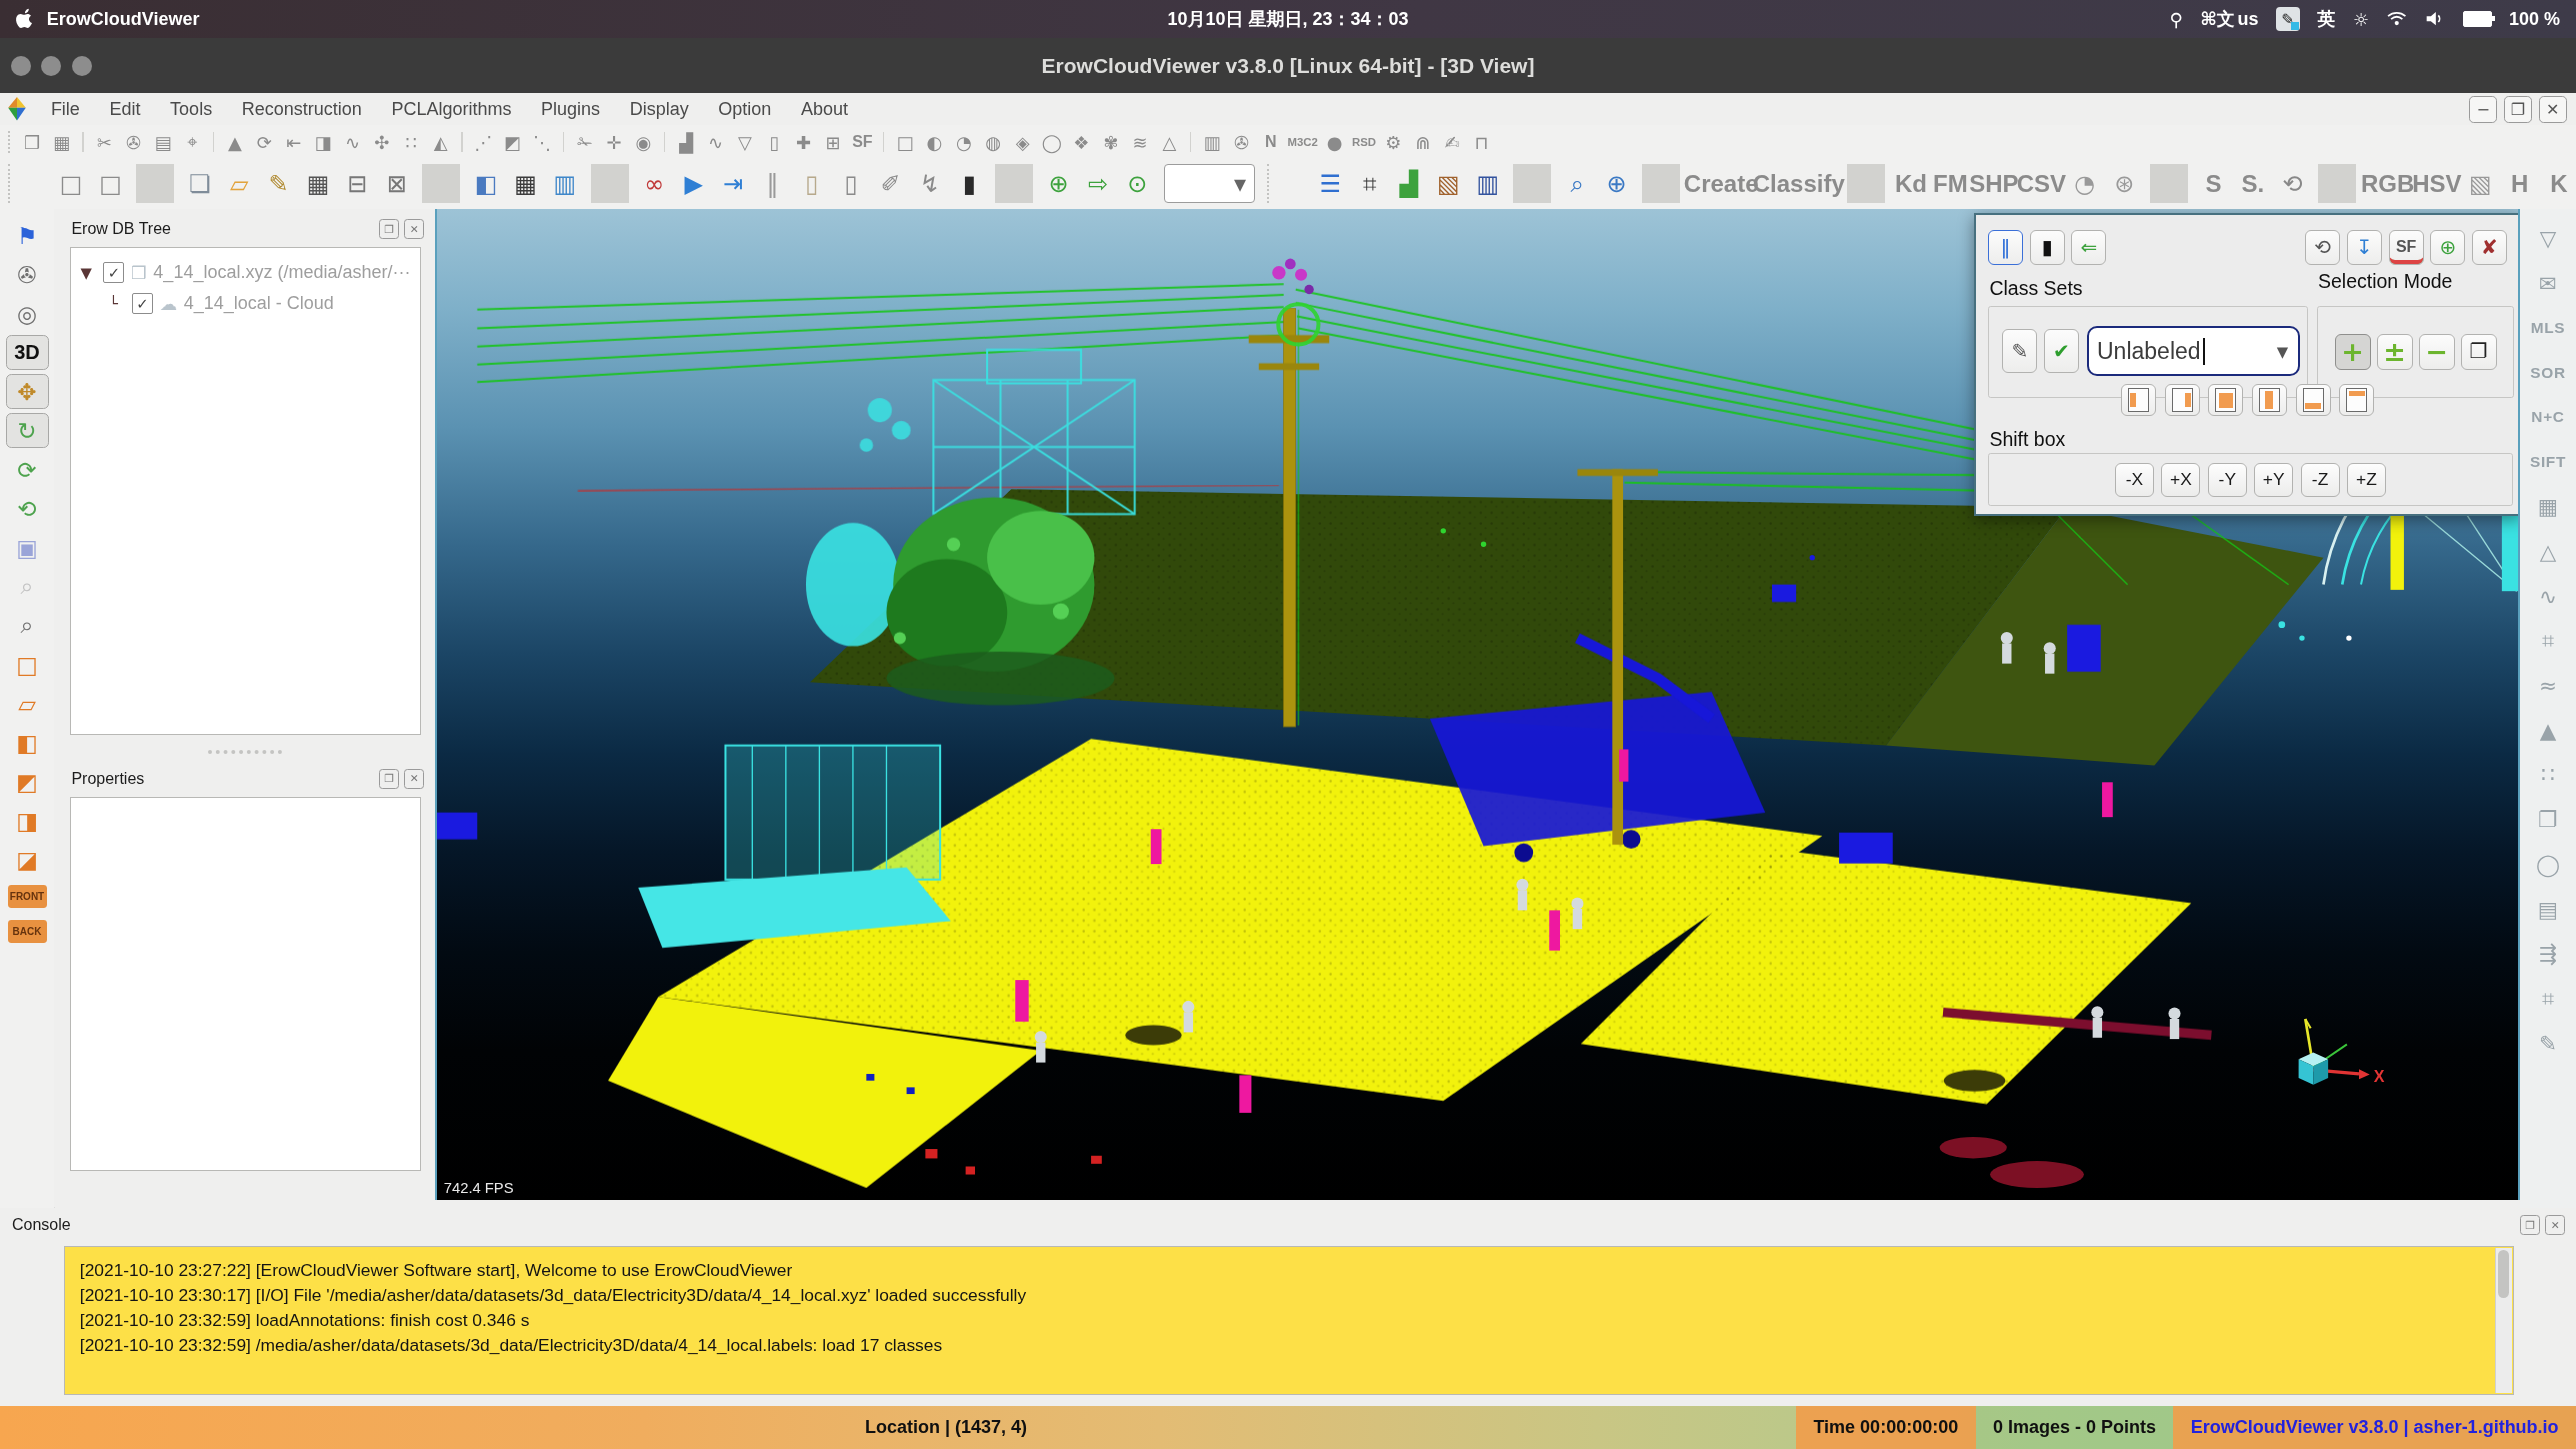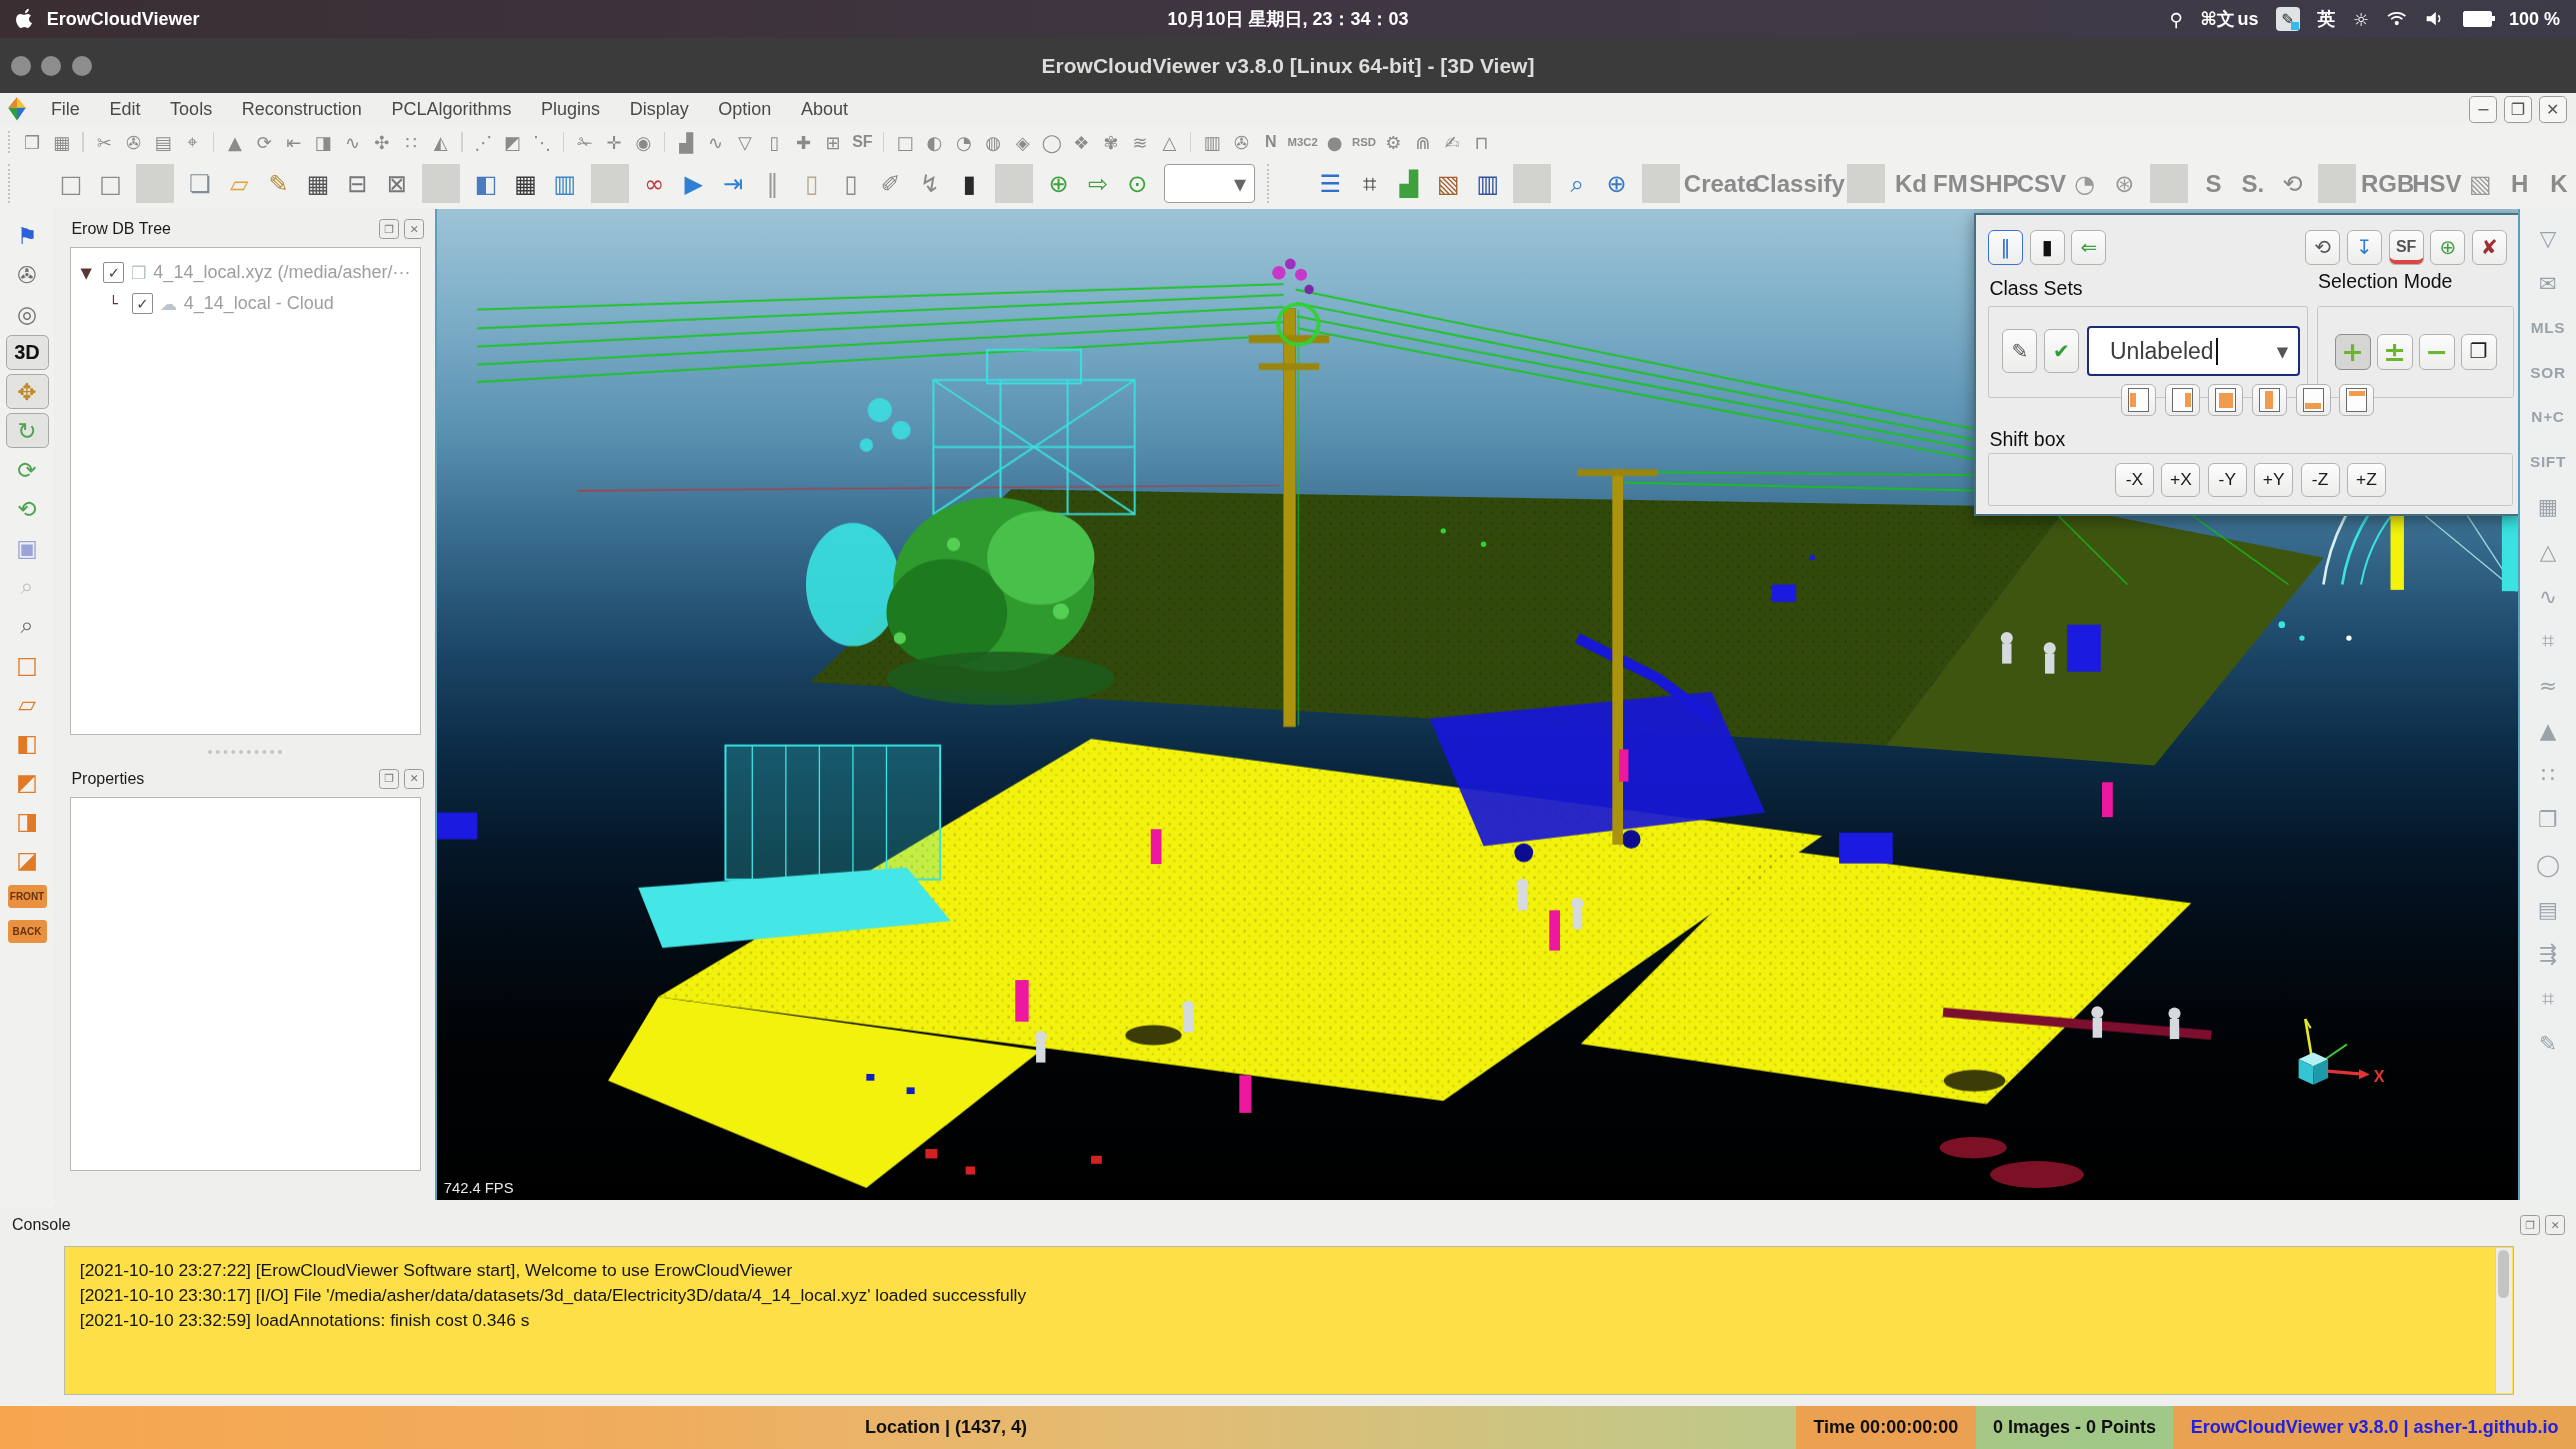--- a/index.html
+++ b/index.html
@@ -85,21 +85,21 @@
   .pbtn.txt{font:bold 16px "Liberation Sans",sans-serif}
   .pbtn.sfbtn{box-shadow:inset 0 -5.4px 0 -1.3px #d44, inset 0 -9.4px 0 -5.4px #4b4}
   .pbtn.bluebrd{border-color:#3a6fd8}
   #ptools-l{position:absolute;left:12px;top:14.8px;display:flex;gap:6.7px}
   #ptools-r{position:absolute;right:12px;top:14.8px;display:flex;gap:6.7px}
   .plabel{position:absolute;font-size:19.5px;color:#101010}
   .gbox{position:absolute;border:1.3px solid #c6c6c4;border-radius:2.7px;background:#ececec}
   #classbox{left:12px;top:91px;width:318px;height:90px}
   #classbox .pbtn{position:absolute;top:21.5px;width:35px;height:44px}
   #classcombo{position:absolute;left:98px;top:19px;width:213px;height:50px;background:#fff;
-    border:2.7px solid #1b2a7c;border-radius:4px;display:flex;align-items:center;padding-left:21px;
+    border:2.7px solid #1b2a7c;border-radius:10px;display:flex;align-items:center;padding-left:8px;
     box-sizing:border-box;font-size:23px;color:#3c3c3c}
   .caret{width:2px;height:27px;background:#111;margin-left:2px}
   #classcombo .dd{margin-left:auto;width:31px;height:100%;display:flex;align-items:center;
     justify-content:center;color:#555;font:14.8px "DejaVu Sans",sans-serif}
   #selbox{left:341px;top:91px;width:195px;height:90px;display:flex;align-items:center;
     justify-content:center;gap:6px}
   .selbtn{width:36px;height:36px;border:1.3px solid #b2b2b0;border-radius:6px;
     background:linear-gradient(#fcfcfc,#ededec);font:bold 27px "DejaVu Sans",sans-serif;
     display:flex;align-items:center;justify-content:center;padding-bottom:2.7px}
   .selbtn.green{color:#6cb52e}
@@ -669,20 +669,21 @@
     <span class="hdrbtns">
         <button class="hbtn">❐</button>
         <button class="hbtn">✕</button>
       </span>
   </div>
   <div id="logbox">
     <div id="loglines">
         <div class="logline">[2021-10-10 23:27:22] [ErowCloudViewer Software start], Welcome to use ErowCloudViewer</div>
         <div class="logline">[2021-10-10 23:30:17] [I/O] File '/media/asher/data/datasets/3d_data/Electricity3D/data/4_14_local.xyz' loaded successfully</div>
         <div class="logline">[2021-10-10 23:32:59] loadAnnotations: finish cost 0.346 s</div>
+        <div class="logline">[2021-10-10 23:32:59] /media/asher/data/datasets/3d_data/Electricity3D/data/4_14_local.labels: load 17 classes</div>
       </div>
     <div id="vscroll">
         <div id="vthumb"></div>
       </div>
   </div>
 </div>
 
 <div id="statusbar">
   <span id="loc">Location | (1437, 4)</span>
   <div id="stright">

